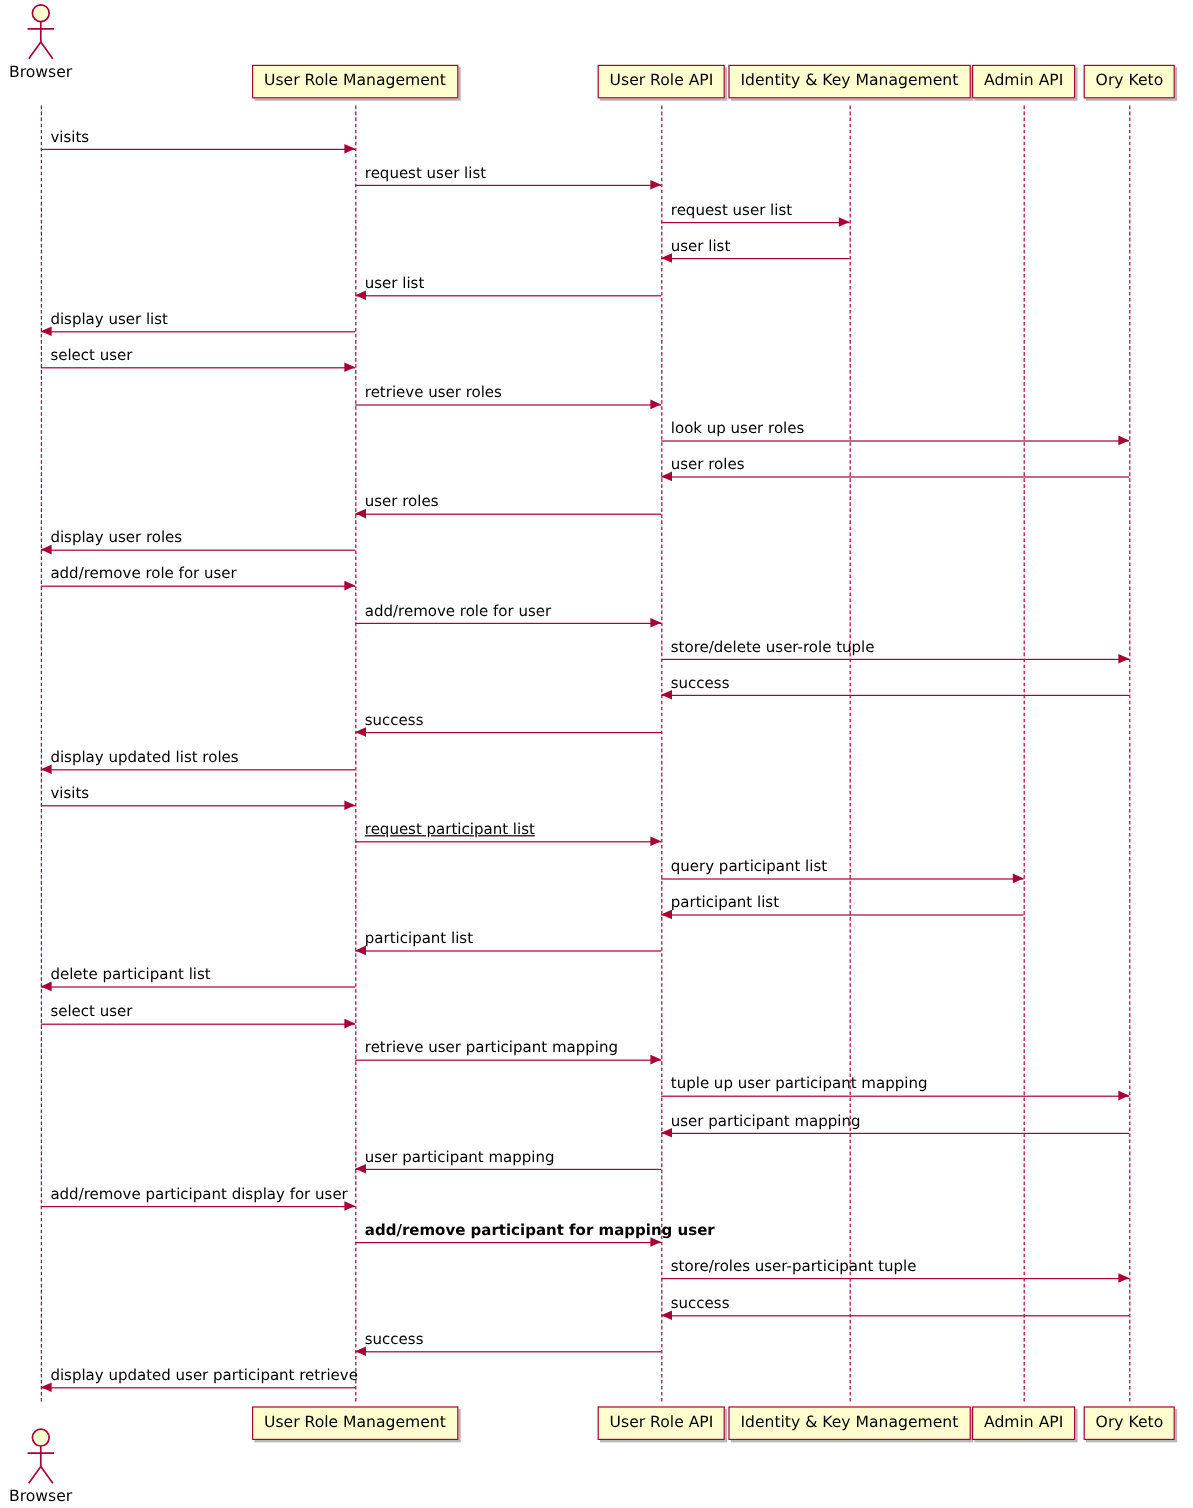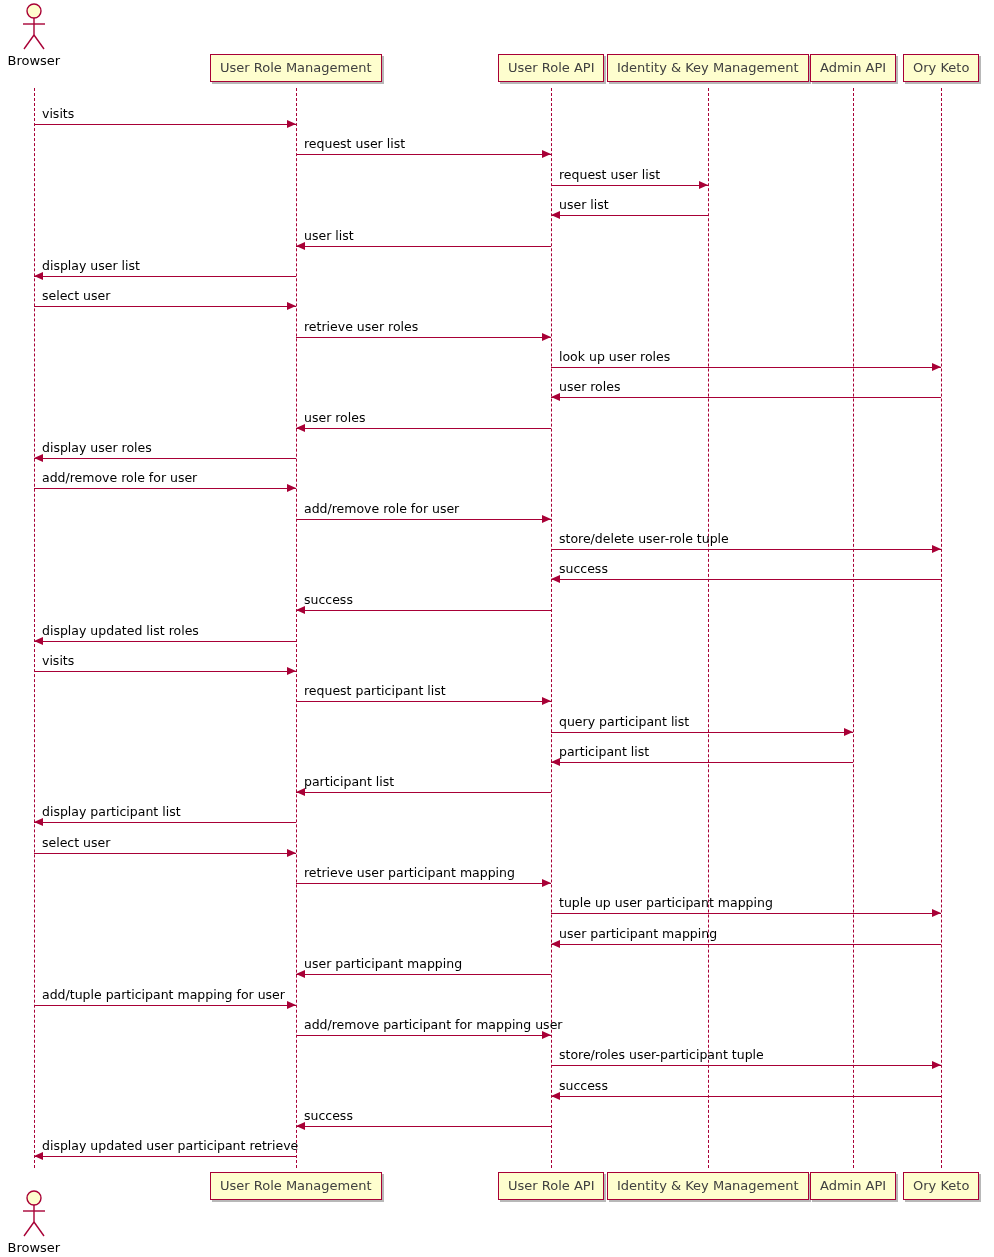--- a/index.html
+++ b/index.html
@@ -20,21 +20,21 @@
     position: absolute;
     width: 0;
     border-left: 1px dashed #A80036;
     top: 0;
   }
   .participant-box {
     position: absolute;
     background: #FEFECE;
     border: 1px solid #A80036;
     box-shadow: 2px 2px 0px 0px rgba(0,0,0,0.28);
-    color: #404040;
+    color: #000000;
     font-size: 13px;
     line-height: 1;
     padding: 6px 9px 7px 9px;
     white-space: nowrap;
     box-sizing: border-box;
     text-align: center;
   }
   .actor-shape {
     position: absolute;
   }
@@ -158,54 +158,54 @@
     <div class="arrowhead left" style="top: 606px; left: 296px;"></div>
     <div class="msg-label" style="top: 592px; left: 304px;">success</div>
     <div class="msg-line" style="left: 34px; width: 262px; top: 641px;"></div>
     <div class="arrowhead left" style="top: 637px; left: 34px;"></div>
     <div class="msg-label" style="top: 623px; left: 42px;">display updated list roles</div>
     <div class="msg-line" style="left: 34px; width: 262px; top: 671px;"></div>
     <div class="arrowhead right" style="top: 667px; left: 287px;"></div>
     <div class="msg-label" style="top: 653px; left: 42px;">visits</div>
     <div class="msg-line" style="left: 296px; width: 255px; top: 701px;"></div>
     <div class="arrowhead right" style="top: 697px; left: 542px;"></div>
-    <div class="msg-label" style="top: 683px; left: 304px;">request participant list</div>
+    <div class="msg-label" style="top: 683px; left: 304px; text-decoration: underline;">request participant list</div>
     <div class="msg-line" style="left: 551px; width: 302px; top: 732px;"></div>
     <div class="arrowhead right" style="top: 728px; left: 844px;"></div>
     <div class="msg-label" style="top: 714px; left: 559px;">query participant list</div>
     <div class="msg-line" style="left: 551px; width: 302px; top: 762px;"></div>
     <div class="arrowhead left" style="top: 758px; left: 551px;"></div>
     <div class="msg-label" style="top: 744px; left: 559px;">participant list</div>
     <div class="msg-line" style="left: 296px; width: 255px; top: 792px;"></div>
     <div class="arrowhead left" style="top: 788px; left: 296px;"></div>
     <div class="msg-label" style="top: 774px; left: 304px;">participant list</div>
     <div class="msg-line" style="left: 34px; width: 262px; top: 822px;"></div>
     <div class="arrowhead left" style="top: 818px; left: 34px;"></div>
-    <div class="msg-label" style="top: 804px; left: 42px;">display participant list</div>
+    <div class="msg-label" style="top: 804px; left: 42px;">delete participant list</div>
     <div class="msg-line" style="left: 34px; width: 262px; top: 853px;"></div>
     <div class="arrowhead right" style="top: 849px; left: 287px;"></div>
     <div class="msg-label" style="top: 835px; left: 42px;">select user</div>
     <div class="msg-line" style="left: 296px; width: 255px; top: 883px;"></div>
     <div class="arrowhead right" style="top: 879px; left: 542px;"></div>
     <div class="msg-label" style="top: 865px; left: 304px;">retrieve user participant mapping</div>
     <div class="msg-line" style="left: 551px; width: 390px; top: 913px;"></div>
     <div class="arrowhead right" style="top: 909px; left: 932px;"></div>
     <div class="msg-label" style="top: 895px; left: 559px;">tuple up user participant mapping</div>
     <div class="msg-line" style="left: 551px; width: 390px; top: 944px;"></div>
     <div class="arrowhead left" style="top: 940px; left: 551px;"></div>
     <div class="msg-label" style="top: 926px; left: 559px;">user participant mapping</div>
     <div class="msg-line" style="left: 296px; width: 255px; top: 974px;"></div>
     <div class="arrowhead left" style="top: 970px; left: 296px;"></div>
     <div class="msg-label" style="top: 956px; left: 304px;">user participant mapping</div>
     <div class="msg-line" style="left: 34px; width: 262px; top: 1005px;"></div>
     <div class="arrowhead right" style="top: 1001px; left: 287px;"></div>
-    <div class="msg-label" style="top: 987px; left: 42px;">add/tuple participant mapping for user</div>
+    <div class="msg-label" style="top: 987px; left: 42px;">add/remove participant display for user</div>
     <div class="msg-line" style="left: 296px; width: 255px; top: 1035px;"></div>
     <div class="arrowhead right" style="top: 1031px; left: 542px;"></div>
-    <div class="msg-label" style="top: 1017px; left: 304px;">add/remove participant for mapping user</div>
+    <div class="msg-label" style="top: 1017px; left: 304px; font-weight: bold;">add/remove participant for mapping user</div>
     <div class="msg-line" style="left: 551px; width: 390px; top: 1065px;"></div>
     <div class="arrowhead right" style="top: 1061px; left: 932px;"></div>
     <div class="msg-label" style="top: 1047px; left: 559px;">store/roles user-participant tuple</div>
     <div class="msg-line" style="left: 551px; width: 390px; top: 1096px;"></div>
     <div class="arrowhead left" style="top: 1092px; left: 551px;"></div>
     <div class="msg-label" style="top: 1078px; left: 559px;">success</div>
     <div class="msg-line" style="left: 296px; width: 255px; top: 1126px;"></div>
     <div class="arrowhead left" style="top: 1122px; left: 296px;"></div>
     <div class="msg-label" style="top: 1108px; left: 304px;">success</div>
     <div class="msg-line" style="left: 34px; width: 262px; top: 1156px;"></div>

